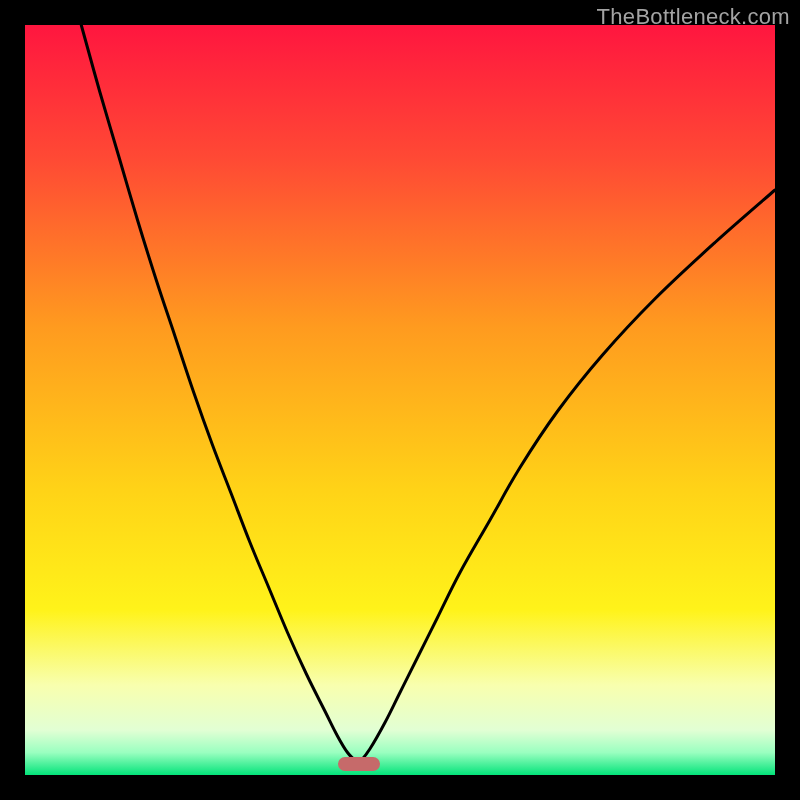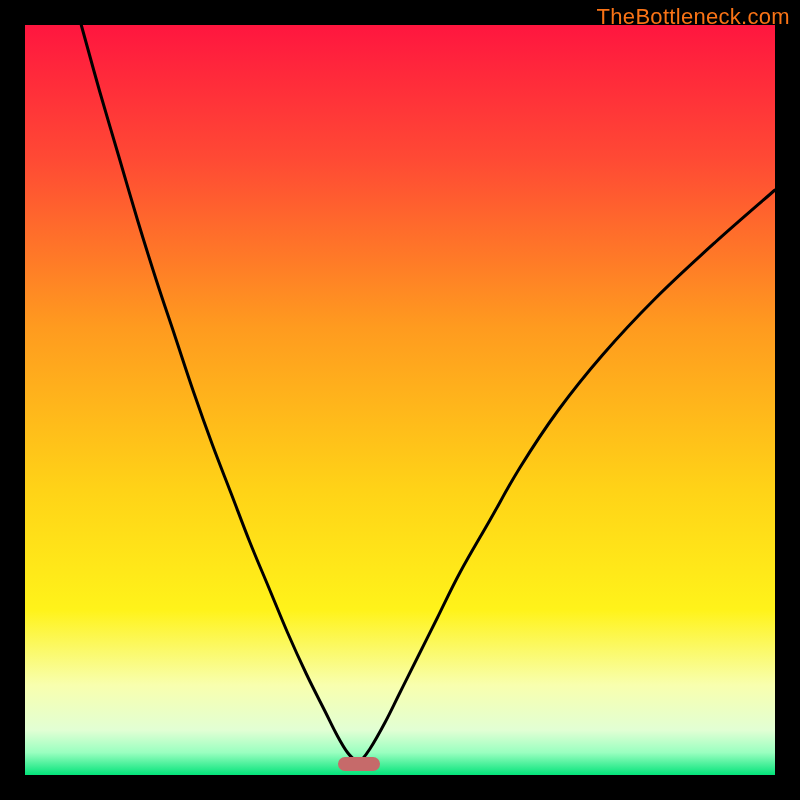--- a/index.html
+++ b/index.html
@@ -22,21 +22,21 @@
     left: 25px;
     top: 25px;
     width: 750px;
     height: 750px;
     
   }
   .watermark {
     position: absolute;
     top: 4px;
     right: 10px;
-    color: #f97316;
+    color: #a3a3a3;
     font-size: 22px;
     font-weight: 400;
     letter-spacing: 0.3px;
     user-select: none;
   }
   svg.curves {
     position: absolute;
     left: 0;
     top: 0;
     width: 750px;

